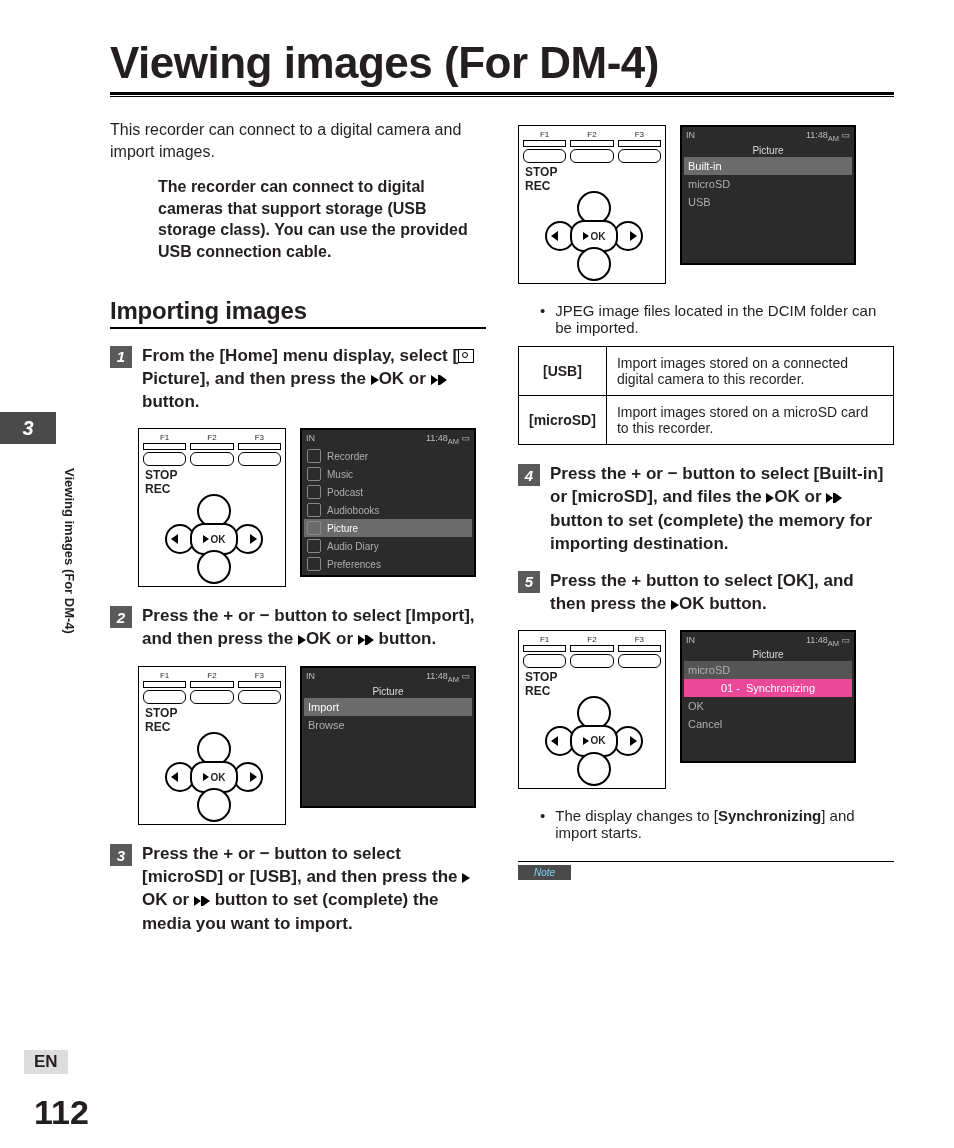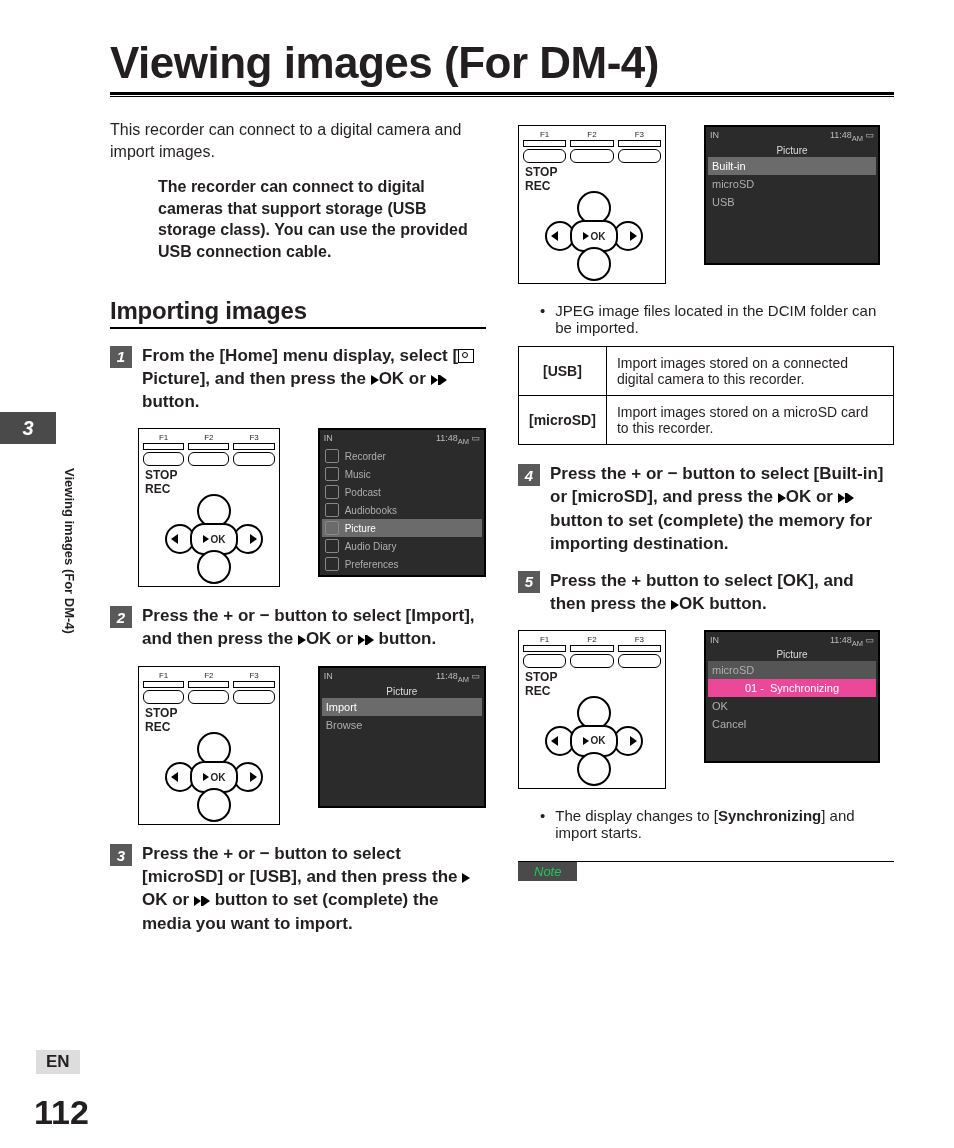--- a/index.html
+++ b/index.html
@@ -10,58 +10,58 @@
   .cols{display:flex;gap:32px;}
   .col{flex:1;min-width:0;}
   p{font-size:16px;line-height:1.35;margin:0 0 14px 0;}
   .bold{font-weight:700;margin-left:48px;}
   h2.section{font-family:"Arial Narrow",Arial;font-stretch:condensed;font-weight:700;font-size:24px;margin:34px 0 2px 0;letter-spacing:-0.2px;}
   .section-rule{border:none;border-top:2px solid #000;margin:0 0 16px 0;}
   .step{display:flex;align-items:flex-start;gap:10px;margin:10px 0 14px 0;}
   .step-num{display:inline-flex;width:22px;height:22px;background:#5a5a5a;color:#fff;font-style:italic;font-weight:700;align-items:center;justify-content:center;font-size:15px;flex-shrink:0;margin-top:1px;}
   .step-text{font-size:17px;font-weight:700;line-height:1.35;}
   .mono{font-family:Arial,sans-serif;font-weight:900;}
-  .diagram-row{display:flex;gap:26px;margin:6px 0 18px 28px;align-items:flex-start;}
+  .diagram-row{display:flex;gap:14px;margin:6px 0 18px 28px;align-items:flex-start;}
   .device-box{border:1.5px solid #000;padding:4px;width:148px;box-sizing:border-box;}
   .fkeys{display:flex;gap:4px;margin-bottom:2px;justify-content:space-between;}
   .fkey{font-size:8px;text-align:center;flex:1;}
   .fkey-bar{border:1px solid #000;height:5px;margin-top:1px;}
   .lozenge-row{display:flex;gap:4px;justify-content:space-between;margin-bottom:2px;}
   .lozenge{border:1.5px solid #000;height:12px;border-radius:6px;flex:1;}
   .stop-rec{display:flex;justify-content:space-between;font-size:12px;font-weight:700;padding:0 2px;flex-direction:column;}
   .controls{position:relative;height:88px;margin-top:-2px;}
   .ctrl-circle{position:absolute;border:2px solid #000;border-radius:50%;background:#fff;}
   .ctrl-top{width:30px;height:30px;left:54px;top:0;}
   .ctrl-bottom{width:30px;height:30px;left:54px;top:56px;}
   .ctrl-left{width:26px;height:26px;left:22px;top:30px;}
   .ctrl-left::after{content:"";position:absolute;left:4px;top:8px;border-top:5px solid transparent;border-bottom:5px solid transparent;border-right:7px solid #000;}
   .ctrl-right{width:26px;height:26px;left:90px;top:30px;}
   .ctrl-right::after{content:"";position:absolute;right:4px;top:8px;border-top:5px solid transparent;border-bottom:5px solid transparent;border-left:7px solid #000;}
   .ctrl-ok{width:44px;height:28px;left:47px;top:29px;border-radius:14px;display:flex;align-items:center;justify-content:center;font-size:10px;font-weight:700;}
   .ctrl-ok::before{content:"";display:inline-block;border-top:4px solid transparent;border-bottom:4px solid transparent;border-left:6px solid #000;margin-right:2px;}
-  .screen{border:2px solid #000;width:176px;box-sizing:border-box;background:#2b2b2b;color:#d8d8d8;font-size:11px;padding:2px;margin-left:12px;}
+  .screen{border:2px solid #000;width:176px;box-sizing:border-box;background:#2b2b2b;color:#d8d8d8;font-size:11px;padding:2px;}
   .screen-top{display:flex;justify-content:space-between;font-size:9px;padding:1px 2px;color:#bdbdbd;}
   .screen-title{text-align:center;font-size:10px;color:#ddd;padding:1px 0;}
   .screen-item{padding:3px 4px;display:flex;align-items:center;gap:6px;color:#aeaeae;}
   .screen-item .ico{width:12px;height:12px;border:1px solid #888;border-radius:2px;}
   .screen-item.sel{background:#6b6b6b;color:#fff;}
   .screen-small .screen-item{font-size:10px;padding:2px 3px;}
   .bullet{display:flex;gap:10px;font-size:15px;margin:4px 0 10px 22px;}
   .bullet::before{content:"\2022";}
   table.opts{border-collapse:collapse;width:100%;font-size:14px;margin:6px 0 18px 0;}
   table.opts td{border:1px solid #000;padding:8px 10px;vertical-align:middle;}
   table.opts td.key{text-align:center;font-weight:700;}
   .note-rule{border:none;border-top:1px solid #000;margin:20px 0 0 0;}
-  .note-tag{display:inline-block;background:#4a4a4a;color:#22c55e;font-size:13px;padding:2px 16px;margin-top:-1px;font-weight:400;font-style:italic;}
+  .note-tag{display:inline-block;background:#4a4a4a;color:#7dd3fc;font-size:10px;padding:2px 16px;margin-top:-1px;font-weight:400;font-style:italic;}
   .note-list{font-size:15px;margin:8px 0 0 0;}
   .note-list li{margin-bottom:4px;}
   
   .side-tab{position:absolute;left:0;top:412px;background:#4a4a4a;color:#fff;width:56px;height:32px;display:flex;align-items:center;justify-content:center;font-weight:700;font-style:italic;font-size:20px;}
   .side-label{position:absolute;left:62px;top:468px;writing-mode:vertical-rl;font-weight:700;font-size:13px;}
-  .lang{position:absolute;left:36px;bottom:74px;font-weight:700;font-size:17px;background:#ddd;padding:2px 10px;}
+  .lang{position:absolute;left:24px;bottom:74px;font-weight:700;font-size:17px;background:#ddd;padding:2px 10px;}
   .pagenum{position:absolute;left:34px;bottom:16px;font-weight:900;font-size:34px;font-family:"Arial Narrow",Arial;font-stretch:condensed;}
   .play-tri{display:inline-block;border-top:5px solid transparent;border-bottom:5px solid transparent;border-left:8px solid #000;vertical-align:-1px;}
   .ff-icon{display:inline-block;vertical-align:-1px;}
   .ff-icon::before,.ff-icon::after{content:"";display:inline-block;border-top:5px solid transparent;border-bottom:5px solid transparent;border-left:7px solid #000;}
   .ff-icon .bar{display:inline-block;width:2px;height:10px;background:#000;vertical-align:0;}
   .pic-icon{display:inline-block;width:14px;height:12px;border:1.5px solid #000;vertical-align:-2px;position:relative;}
   .pic-icon::after{content:"";position:absolute;left:3px;top:2px;width:4px;height:4px;border:1px solid #000;border-radius:50%;}
 </style>
 </head>
 <body>
@@ -274,21 +274,21 @@
               <td class="key">[microSD]</td>
               <td>Import images stored on a microSD card to this recorder.</td>
             </tr>
     </tbody>
         </table>
 
     
     <div class="step">
       <span class="step-num">4</span>
       <span class="step-text">
-        <span>Press the + or − button to select [</span><span class="mono">Built-in</span><span>] or [</span><span class="mono">microSD</span><span>], and press the </span><span class="play-tri"></span><span class="mono">OK</span><span> or </span><span class="ff-icon"><span class="bar"></span></span><span> button to set (complete) the memory for importing destination.</span>
+        <span>Press the + or − button to select [</span><span class="mono">Built-in</span><span>] or [</span><span class="mono">microSD</span><span>], and files the </span><span class="play-tri"></span><span class="mono">OK</span><span> or </span><span class="ff-icon"><span class="bar"></span></span><span> button to set (complete) the memory for importing destination.</span>
       </span>
     </div>
 
     
     <div class="step">
       <span class="step-num">5</span>
       <span class="step-text">
         <span>Press the + button to select [</span><span class="mono">OK</span><span>], and then press the </span><span class="play-tri"></span><span class="mono">OK</span><span> button.</span>
       </span>
     </div>

